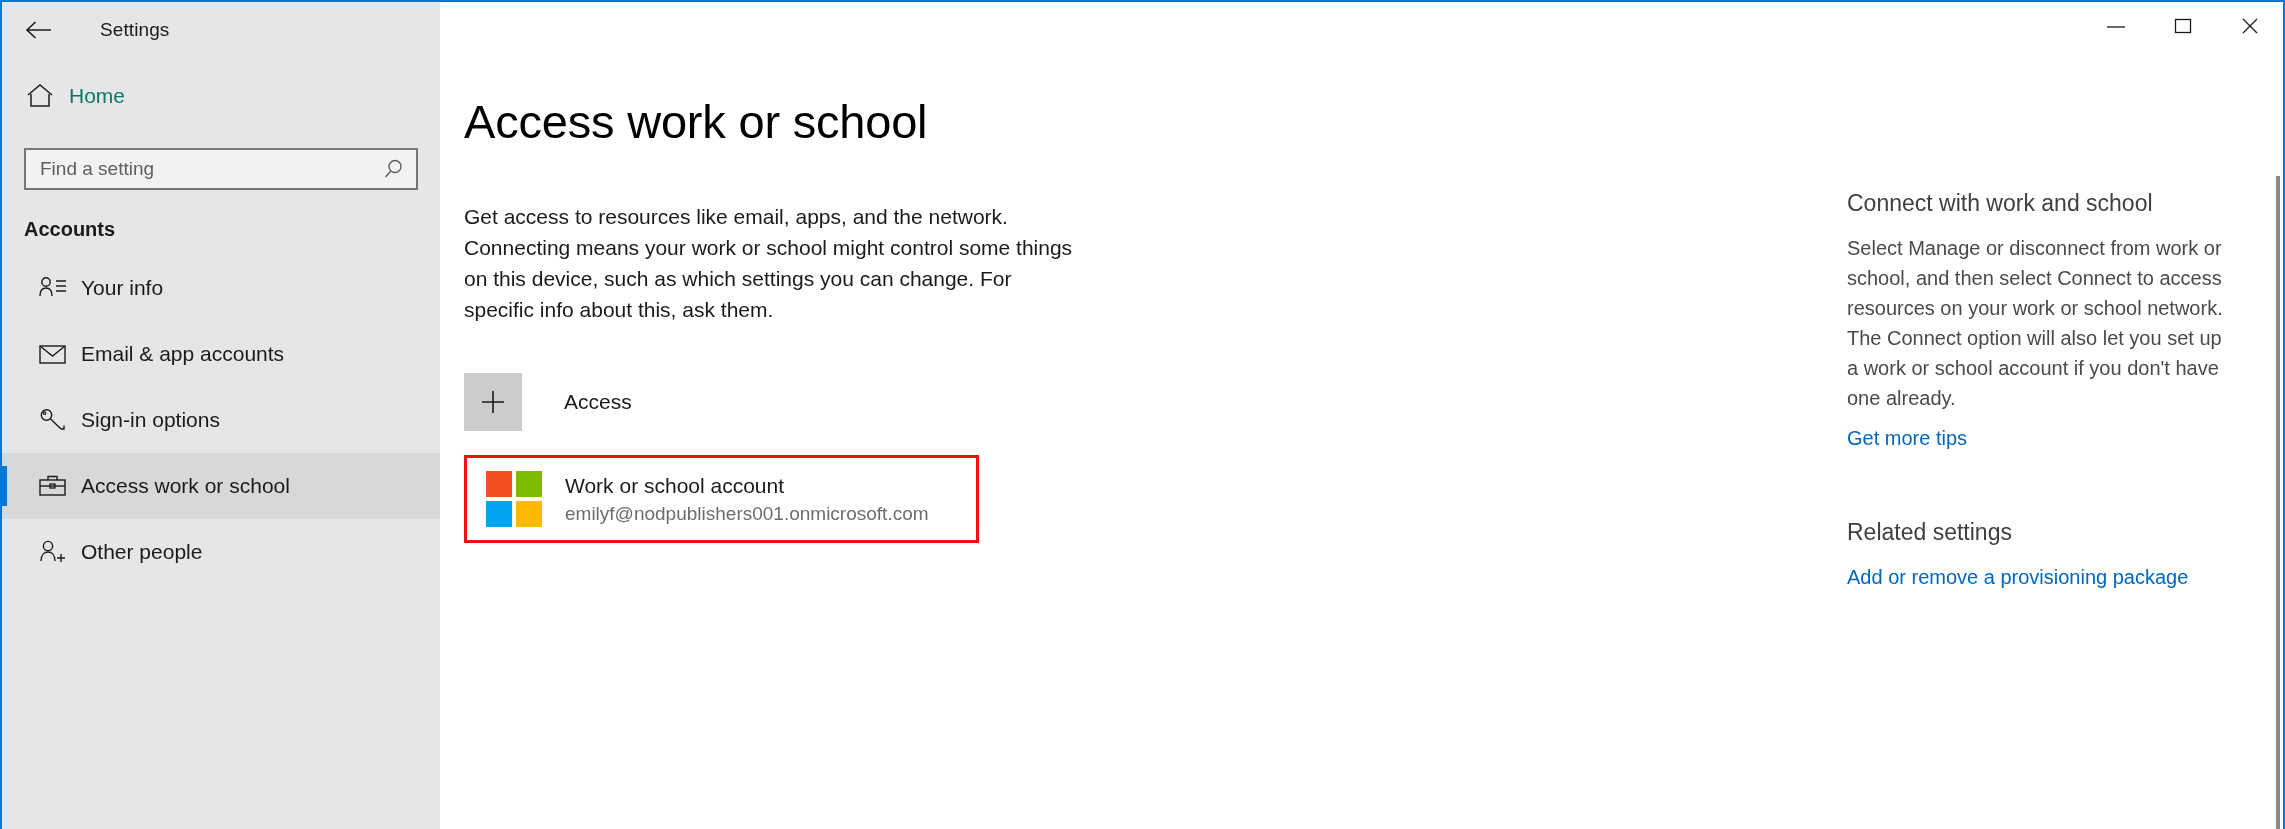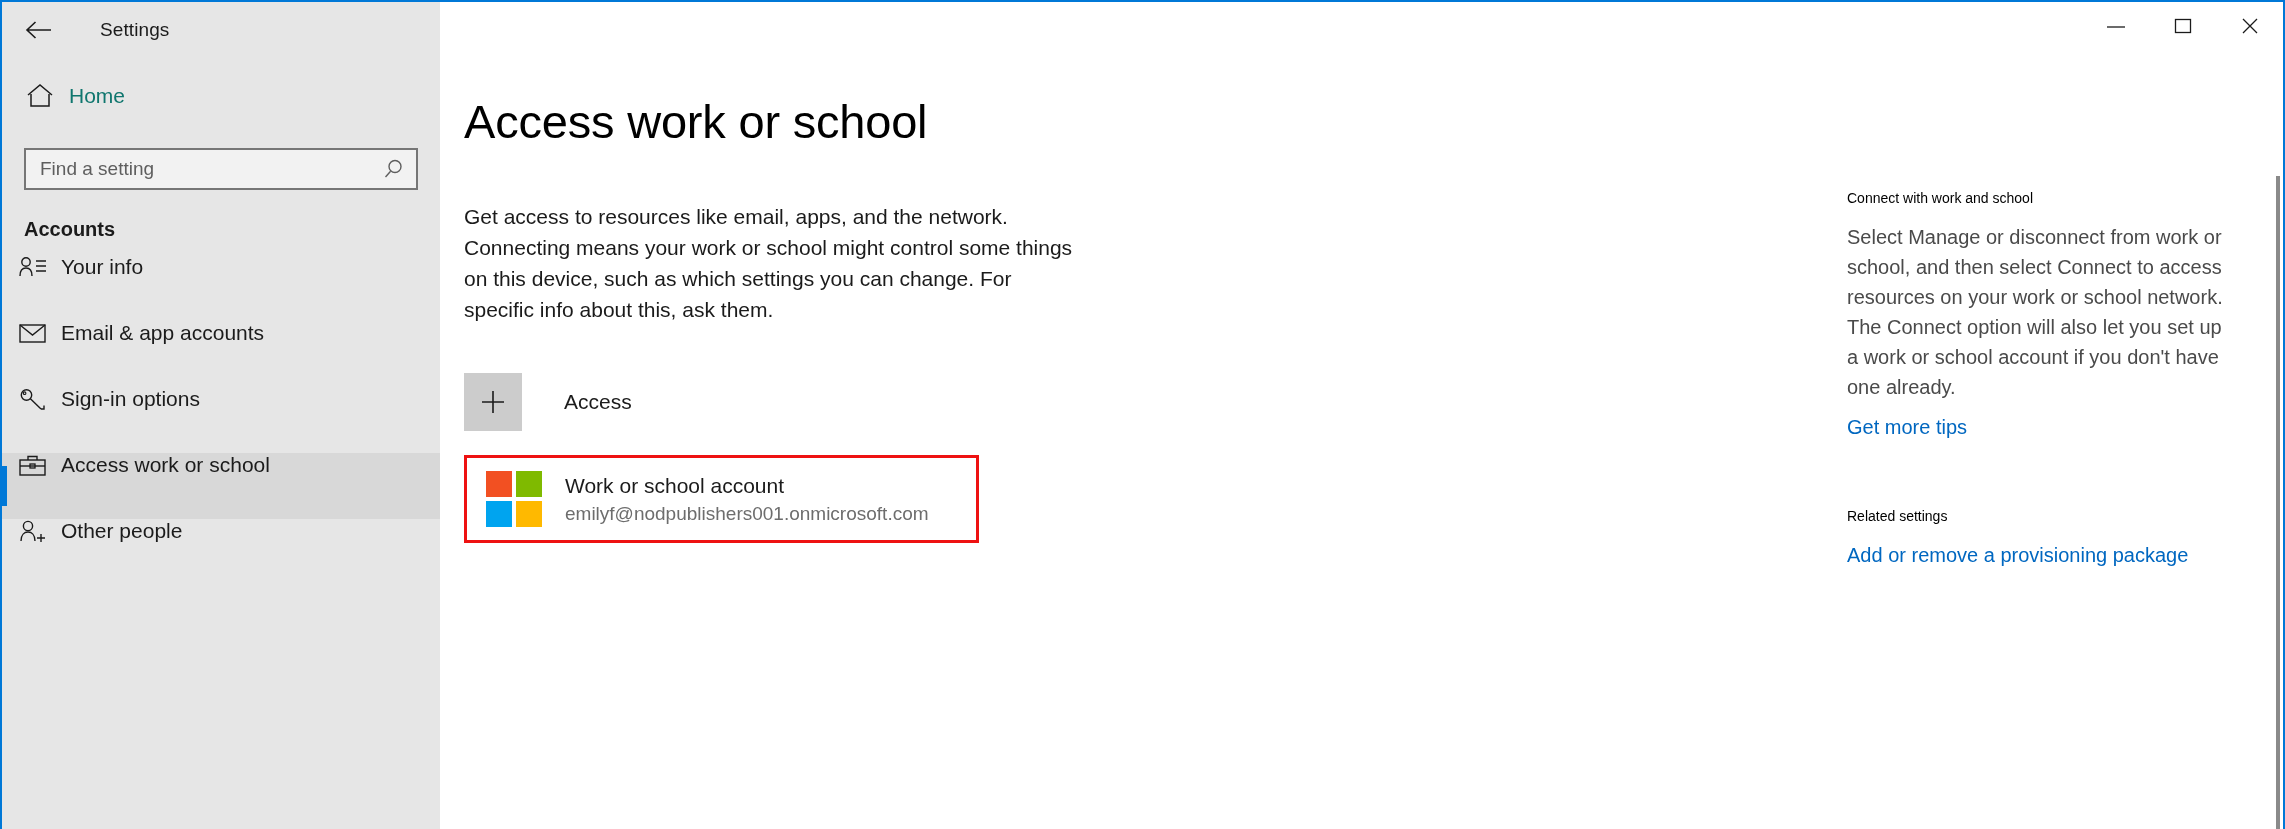--- a/index.html
+++ b/index.html
@@ -119,22 +119,22 @@
     font-weight: bold;
     color: #1b1b1b;
     margin: 28px 0 0 22px;
   }
 
   .navlist { margin-top: 14px; }
   .navitem {
     position: relative;
     height: 66px;
     display: flex;
-    align-items: flex-start;
-    padding-left: 16px;
+    align-items: center;
+    padding-left: 36px;
     cursor: pointer;
   }
   .navitem.selected { background: #d8d8d8; }
   .navitem.selected::before {
     content: "";
     position: absolute;
     left: 0; top: 13px;
     width: 5px; height: 40px;
     background: #0078d7;
   }
@@ -229,22 +229,22 @@
   }
 
   
   .rail {
     width: 390px;
     flex: 0 0 390px;
     padding: 132px 0 0 0;
     margin-right: 46px;
   }
   .rail-head {
-    font-size: 14px;
-    color: #000000;
+    font-size: 23px;
+    color: #404040;
     margin-bottom: 16px;
   }
   .rail-body {
     font-size: 20px;
     line-height: 30px;
     color: #4a4a4a;
   }
   .rail-link {
     display: inline-block;
     font-size: 20px;

